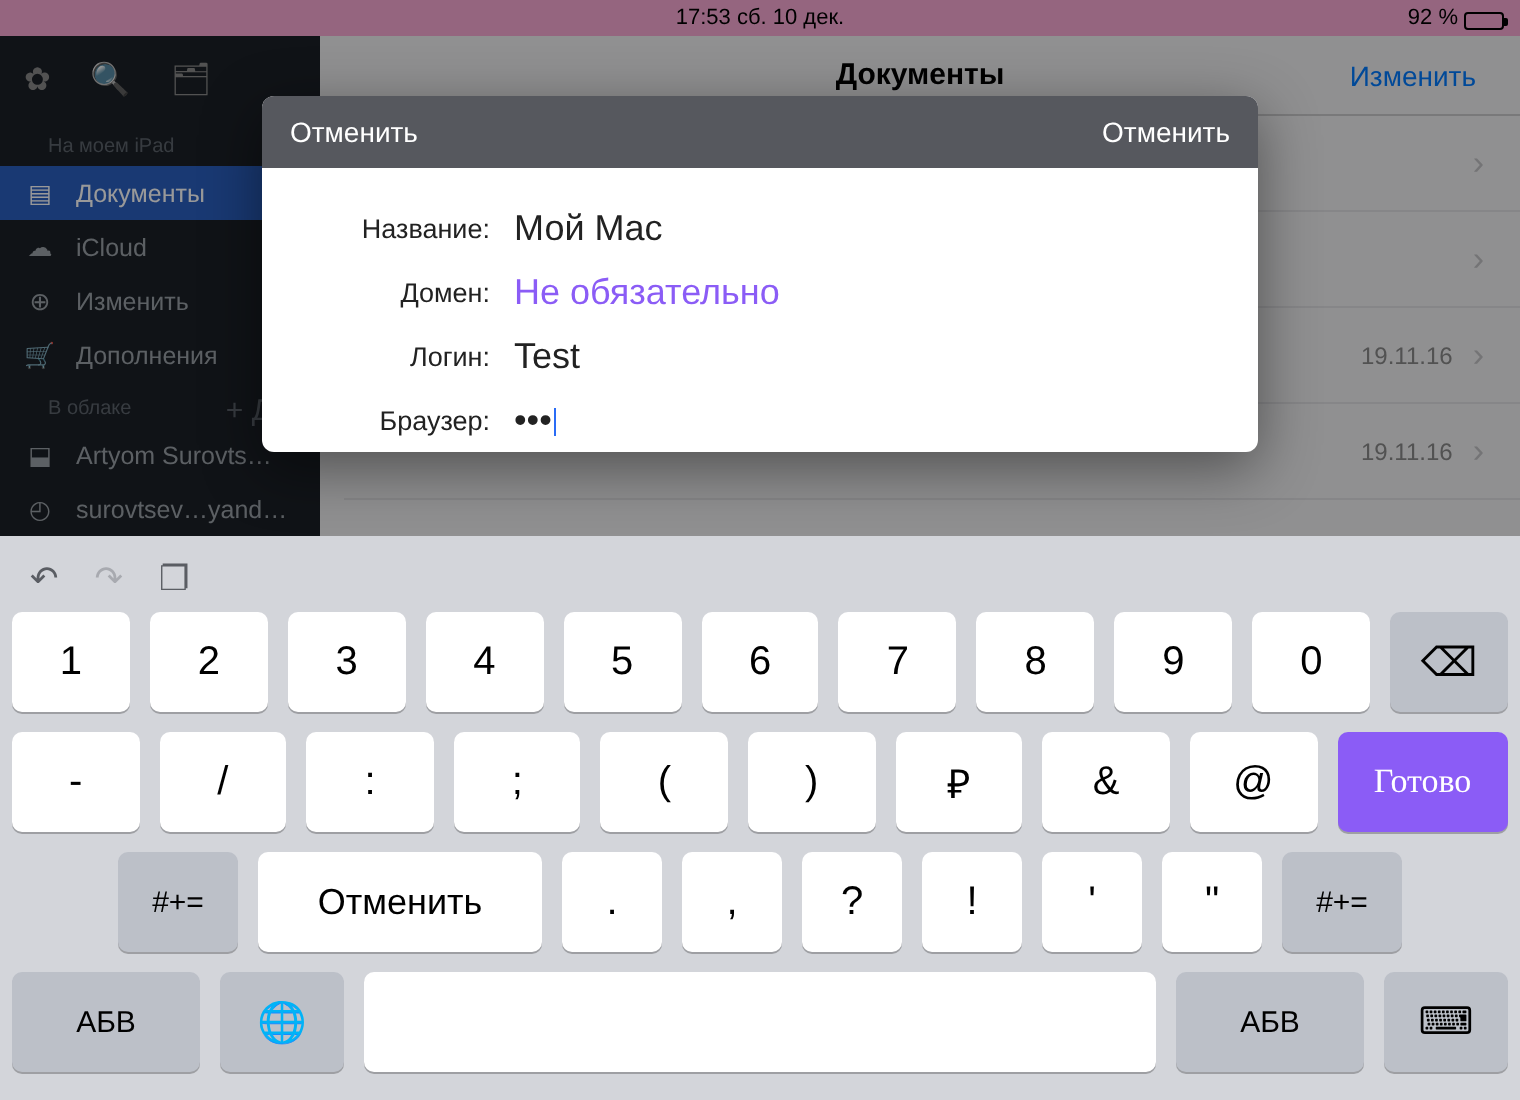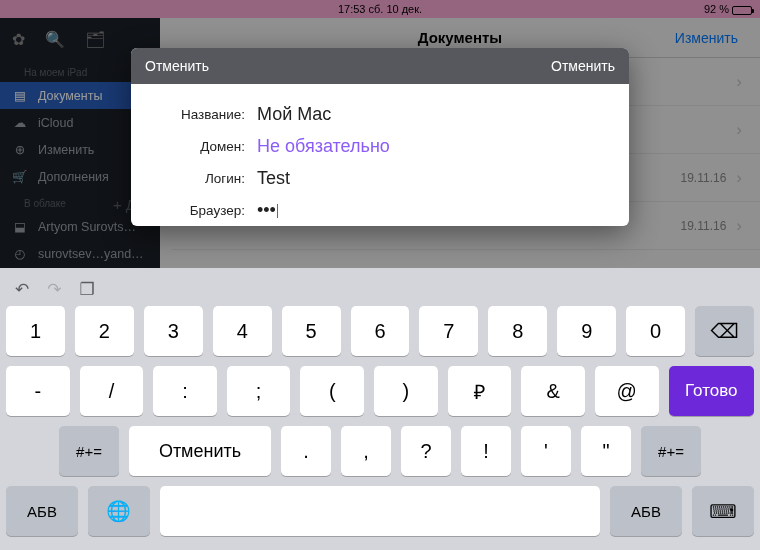--- a/index.html
+++ b/index.html
@@ -36,28 +36,28 @@
   .fval.ph { color:#8b5cf6; }
   .highlight { border:3px solid #f33b17; border-radius:14px; padding:2px 10px 3px; display:inline-block; line-height:1.2;}
   .modal-foot { text-align:center; color:#8d8d8f; font-size:12px; padding:8px 0 10px; border-top:1px solid #e8e8ea; margin-top:6px;}
   .cursor { display:inline-block; width:1.5px; height:14px; background:#2a6cf6; vertical-align:middle; margin-left:1px;}
 
   
   .kbd { position:absolute; bottom:0; left:0; width:760px; height:282px; background:#d3d5da; padding:7px 6px 7px; }
   .krow { display:flex; gap:10px; margin-bottom:10px; justify-content:center;}
   .key { background:#fff; border-radius:5px; box-shadow:0 1px 0 rgba(0,0,0,0.25); display:flex; align-items:center; justify-content:center; font-size:20px; color:#000; height:50px;}
   .key.grey { background:#bcc0c8; }
-  .key.blue { background:#6d28d9; color:#fff; font-size:17px;}
+  .key.blue { background:#8b5cf6; color:#fff; font-size:17px;font-family:Liberation Serif, serif;}
   .kw1 { width:60px;}
   .kw-back { width:60px;}
   .kw2 { width:64px;}
   .kw3 { width:50px;}
   .kw-cancel { width:142px;} 
   .kw-sym { width:60px;}
-  .kw-abv { width:72px;}
+  .kw-abv { width:94px;}
   .kw-globe { width:62px;}
   .kw-hide { width:62px;}
   .topbar { display:flex; gap:18px; padding:4px 6px 6px 9px; color:#5a5d63; font-size:17px;}
   .krow .key { user-select:none; }
 </style>
 </head>
 <body>
 
 <div class="app">
   <div class="status-bar">

